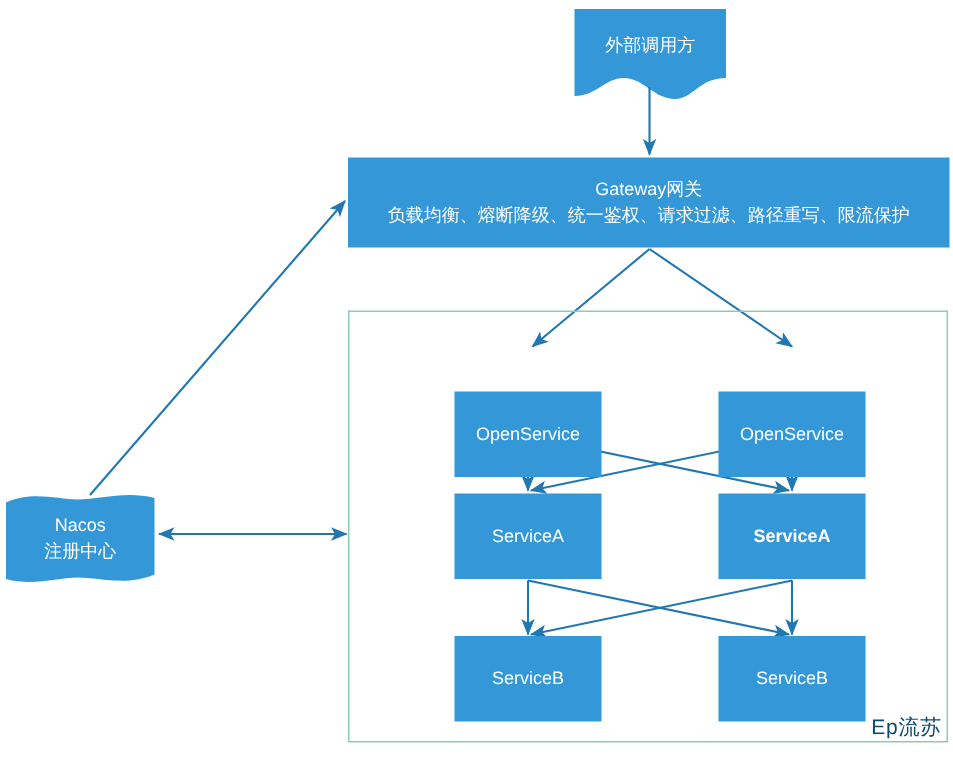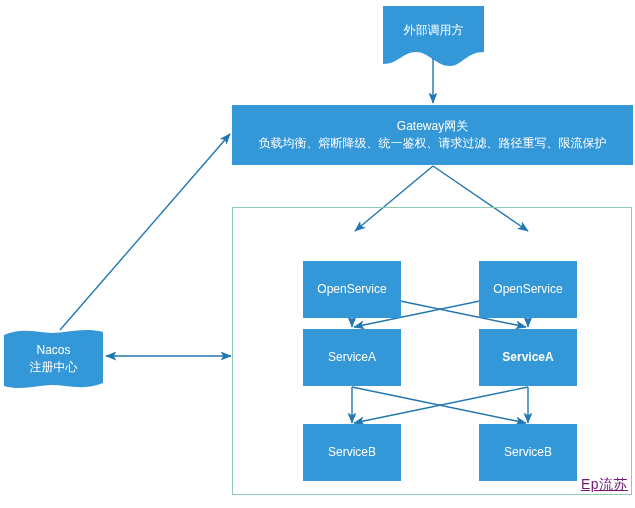--- a/index.html
+++ b/index.html
@@ -49,23 +49,22 @@
   .col-r{left:479px;}
   .row-1{top:233px;margin-top:28px;}
   .row-2{top:329px;justify-content:center;}
   .row-3{top:424px;}
   .svc .ln{font-size:12px;}
   .bold .ln{font-weight:bold;}
 
   
   #watermark{
     position:absolute;left:536px;top:474px;width:92px;height:20px;
-    color:#701a75;font-size:14px;line-height:20px;text-align:right;
+    color:#0c4a6e;font-size:14px;line-height:20px;text-align:right;
     letter-spacing:.5px;
-    text-decoration:underline;
   }
 </style>
 </head>
 <body>
 
 <div id="canvas">
 
   <svg class="svg-layer" viewBox="0 0 635 508" xmlns="http://www.w3.org/2000/svg">
     <defs>
       <marker id="ah" markerWidth="9" markerHeight="9" refX="7.4" refY="3.2" orient="auto" markerUnits="strokeWidth">

